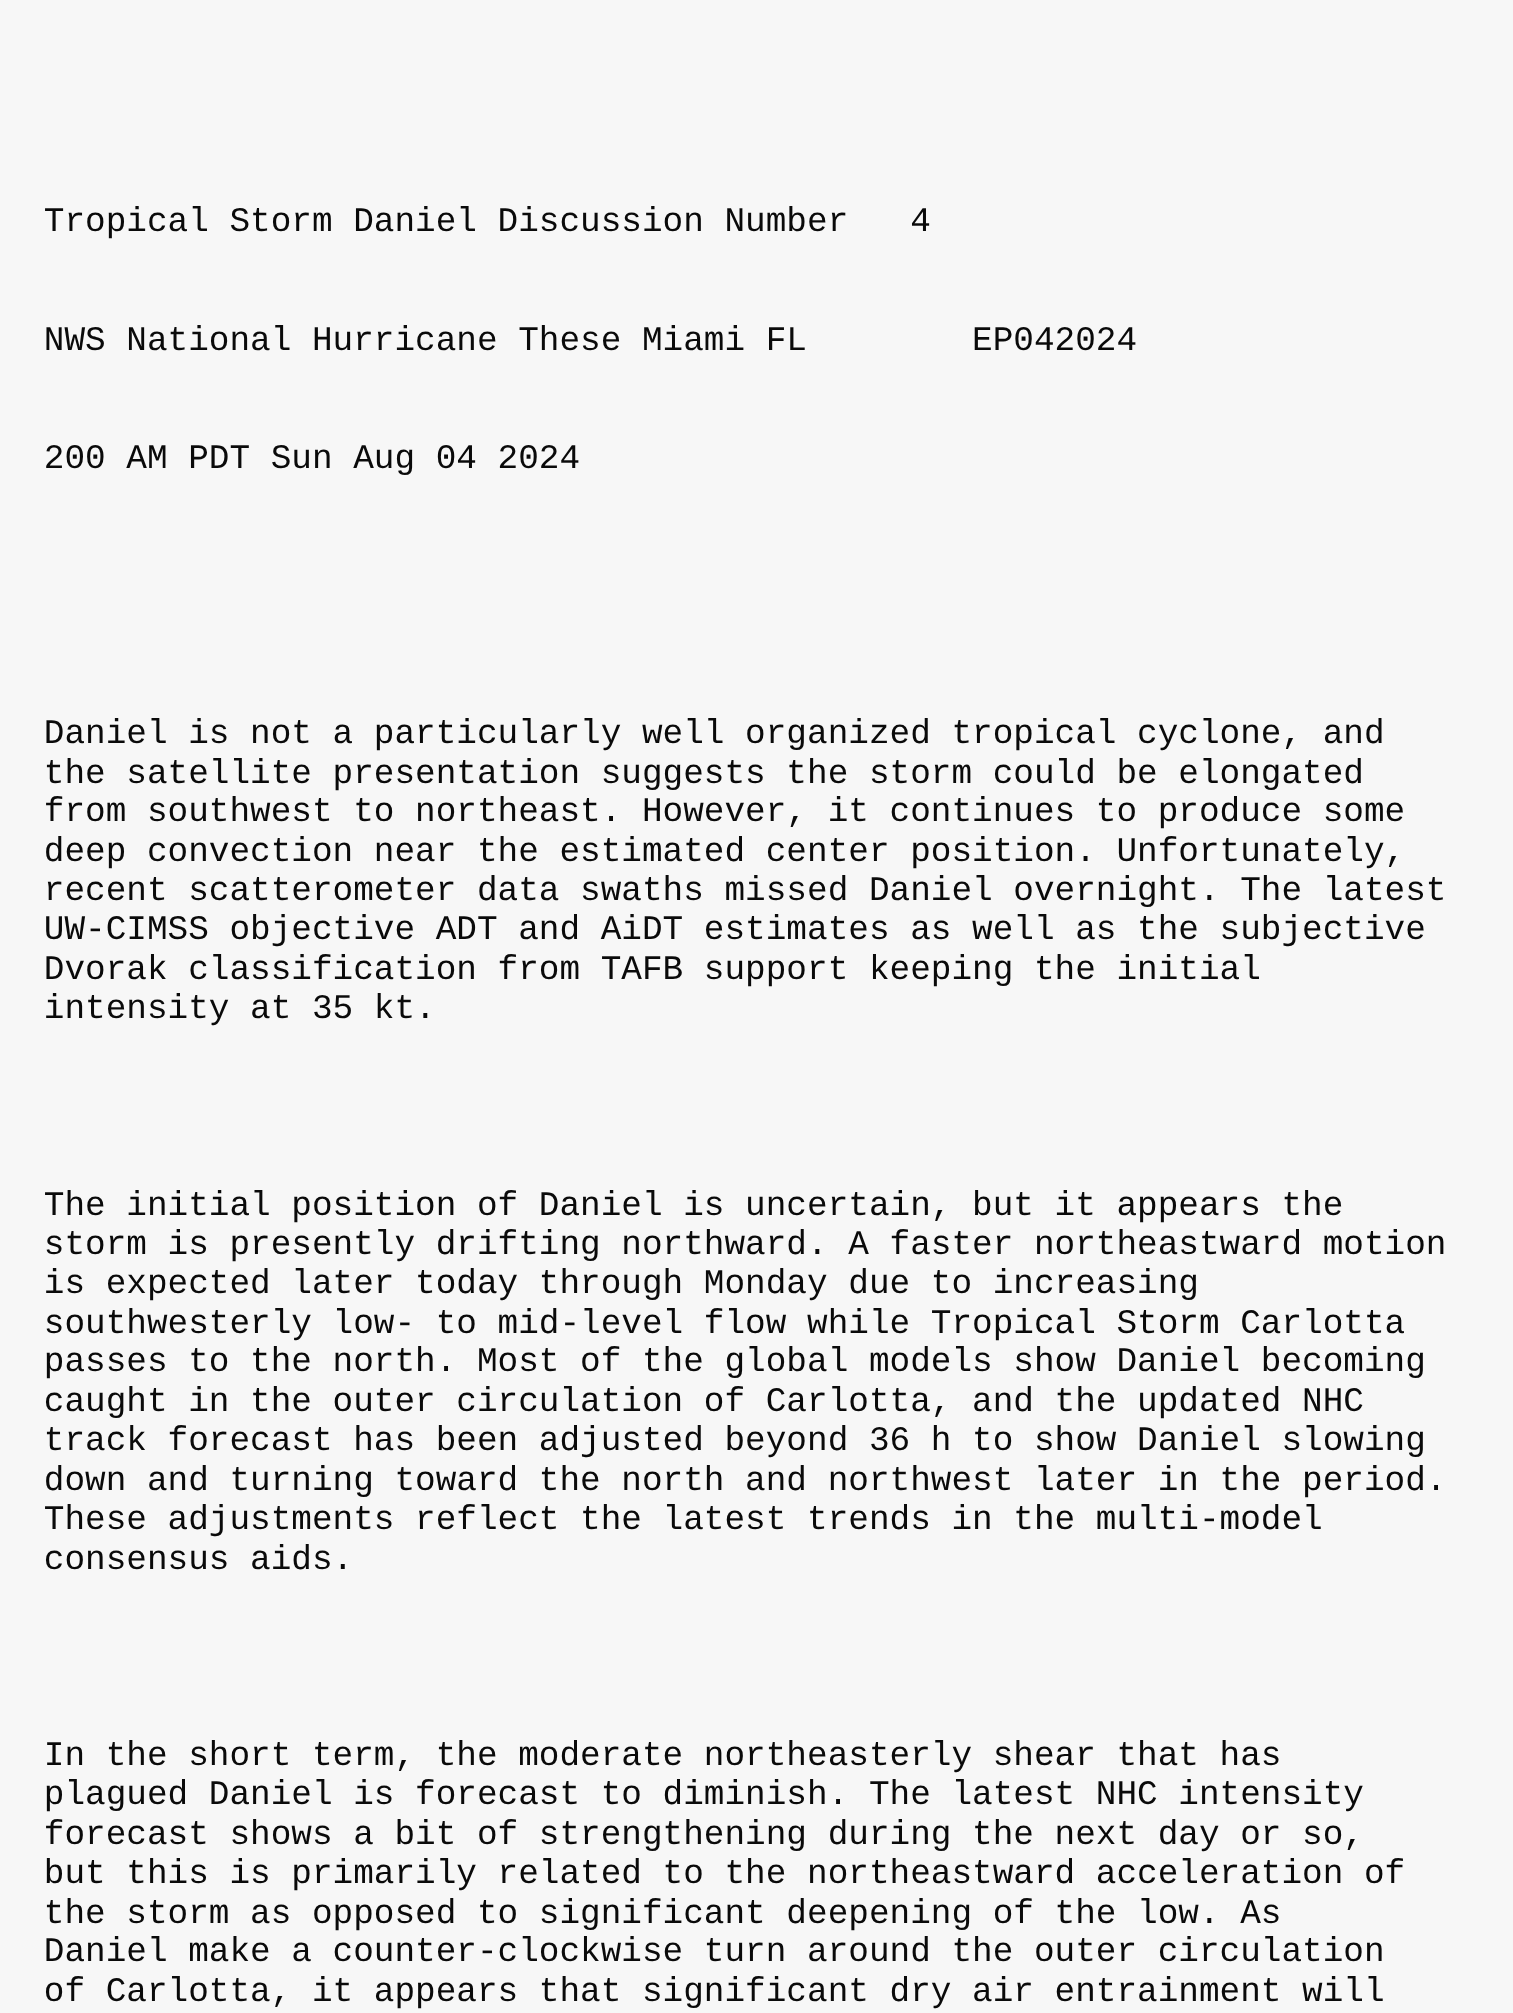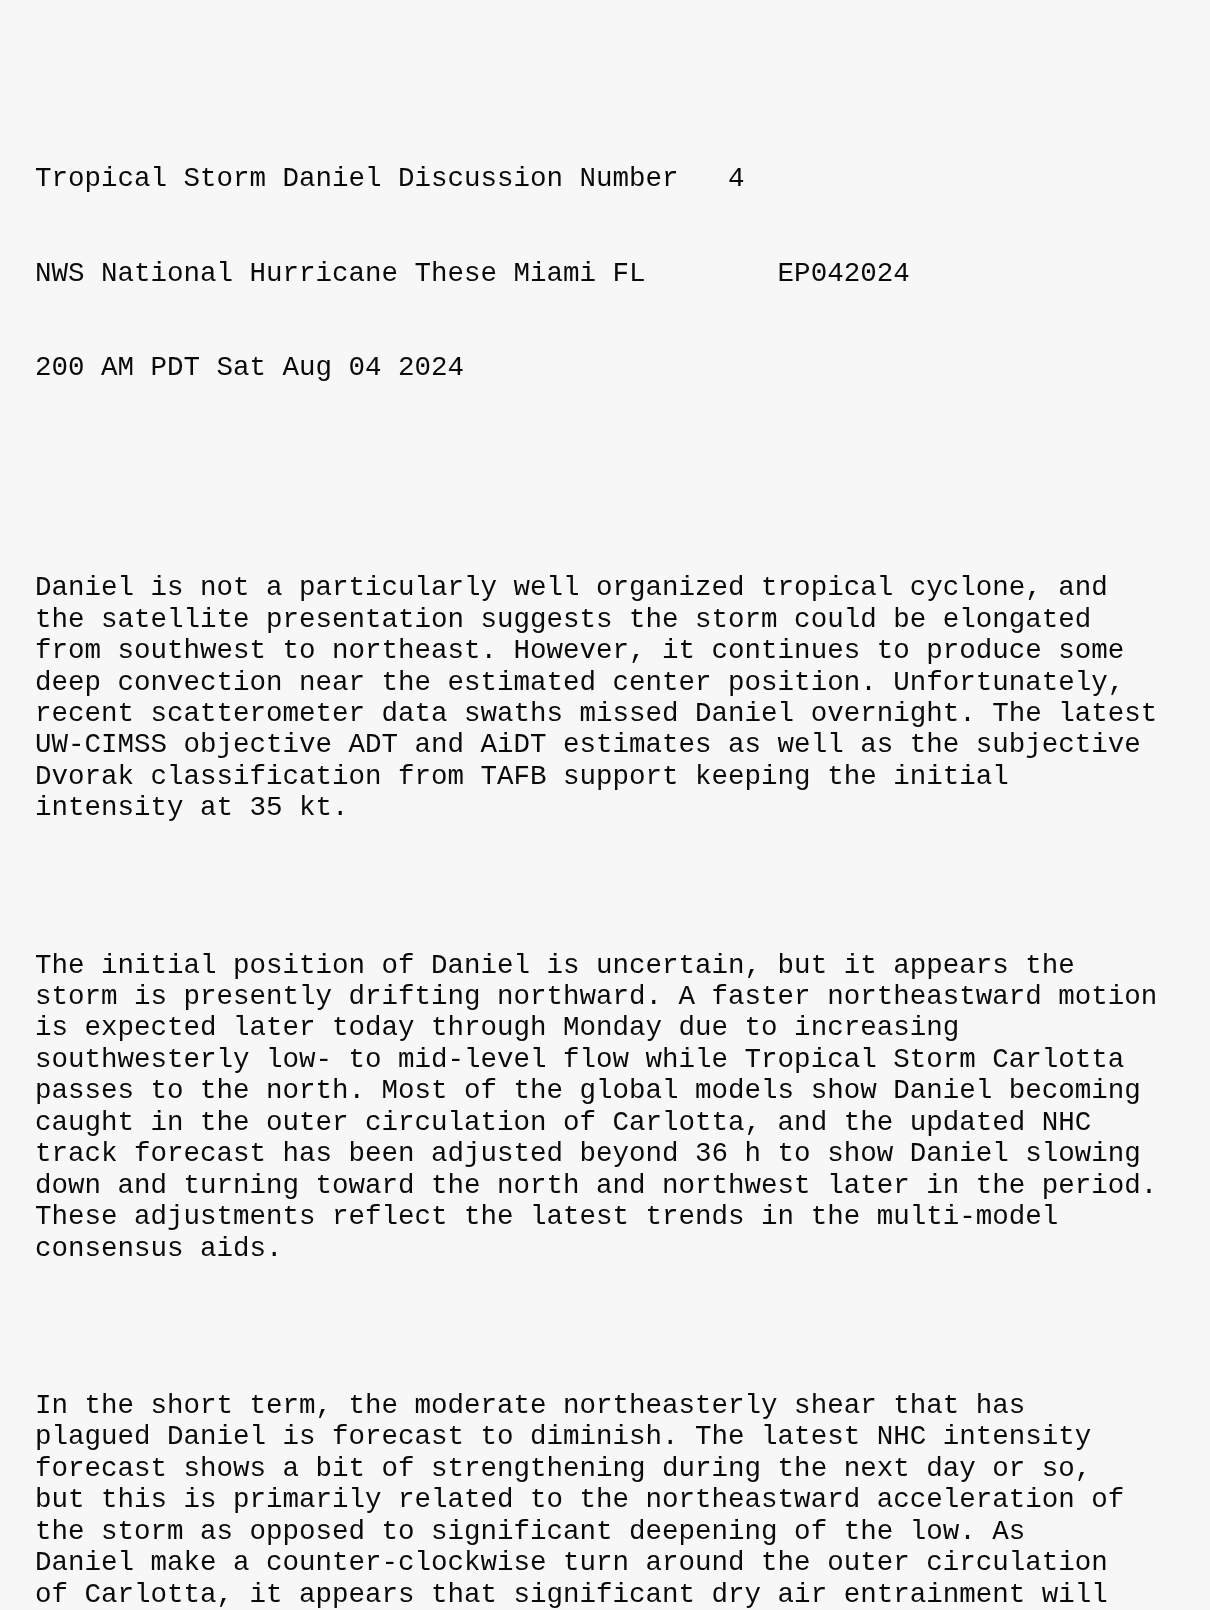--- a/index.html
+++ b/index.html
@@ -28,21 +28,21 @@
   .line { white-space: pre; }
 </style>
 </head>
 <body>
 
 <div class="page">
 
   <div class="block">
     <div class="line">Tropical Storm Daniel Discussion Number   4</div>
     <div class="line">NWS National Hurricane These Miami FL        EP042024</div>
-    <div class="line">200 AM PDT Sat Aug 04 2024</div>
+    <div class="line">200 AM PDT Sun Aug 04 2024</div>
   </div>
 
   <div class="block gap-1">Daniel is not a particularly well organized tropical cyclone, and
 the satellite presentation suggests the storm could be elongated
 from southwest to northeast. However, it continues to produce some
 deep convection near the estimated center position. Unfortunately,
 recent scatterometer data swaths missed Daniel overnight. The latest
 UW-CIMSS objective ADT and AiDT estimates as well as the subjective
 Dvorak classification from TAFB support keeping the initial
 intensity at 35 kt.</div>

